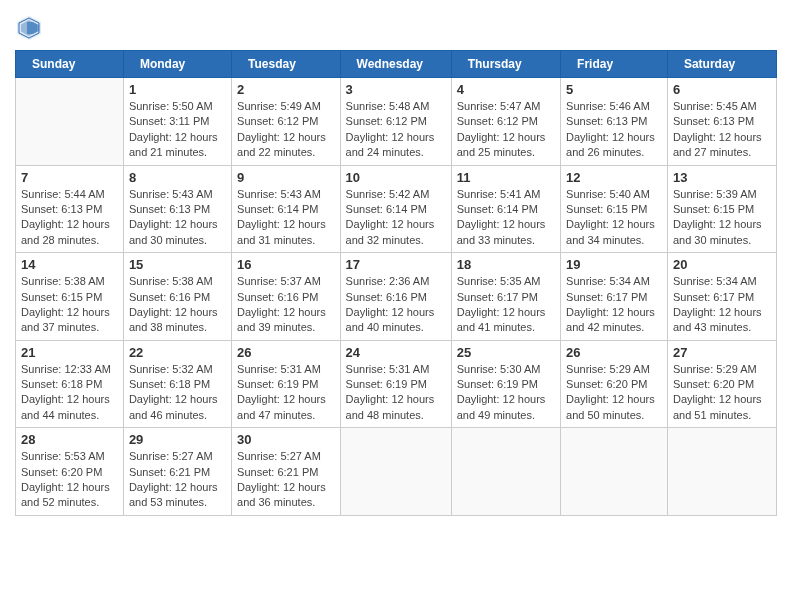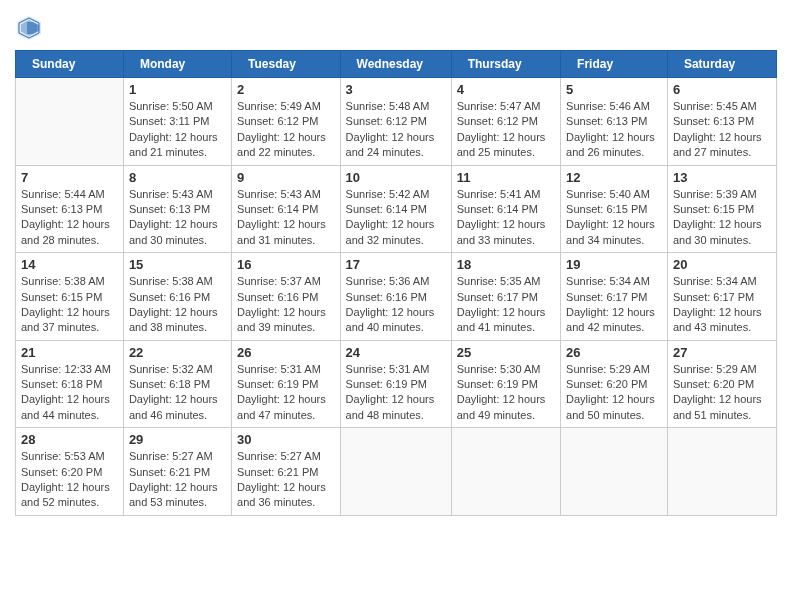--- a/index.html
+++ b/index.html
@@ -256,21 +256,21 @@
           <div class="day-num">16</div>
           <div class="cell-info">
             <div>Sunrise: 5:37 AM</div>
             <div>Sunset: 6:16 PM</div>
             <div>Daylight: 12 hours and 39 minutes.</div>
           </div>
         </td>
         <td>
           <div class="day-num">17</div>
           <div class="cell-info">
-            <div>Sunrise: 5:36 AM</div>
+            <div>Sunrise: 2:36 AM</div>
             <div>Sunset: 6:16 PM</div>
             <div>Daylight: 12 hours and 40 minutes.</div>
           </div>
         </td>
         <td>
           <div class="day-num">18</div>
           <div class="cell-info">
             <div>Sunrise: 5:35 AM</div>
             <div>Sunset: 6:17 PM</div>
             <div>Daylight: 12 hours and 41 minutes.</div>

